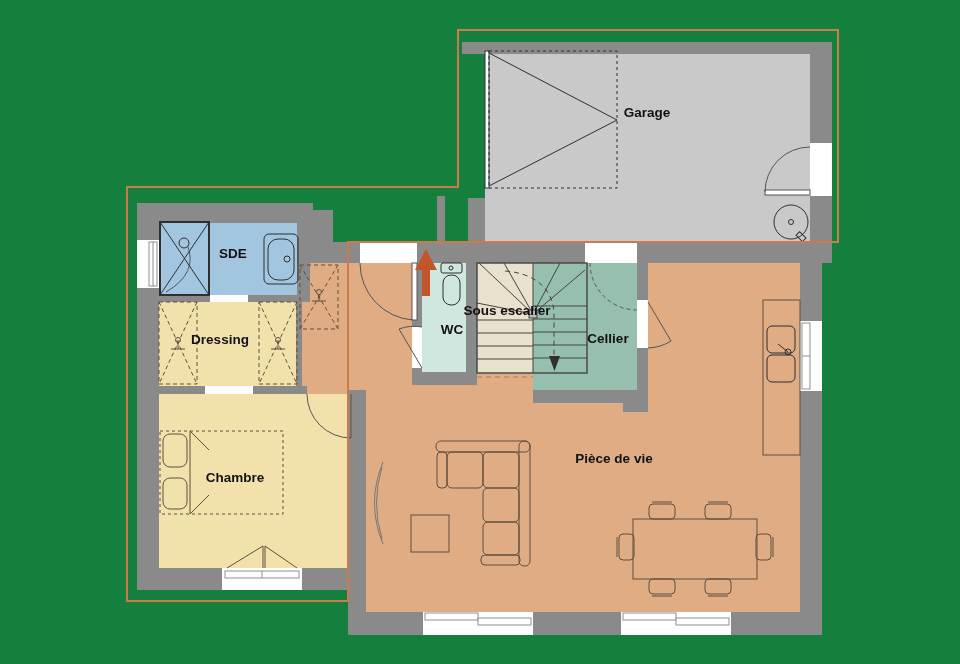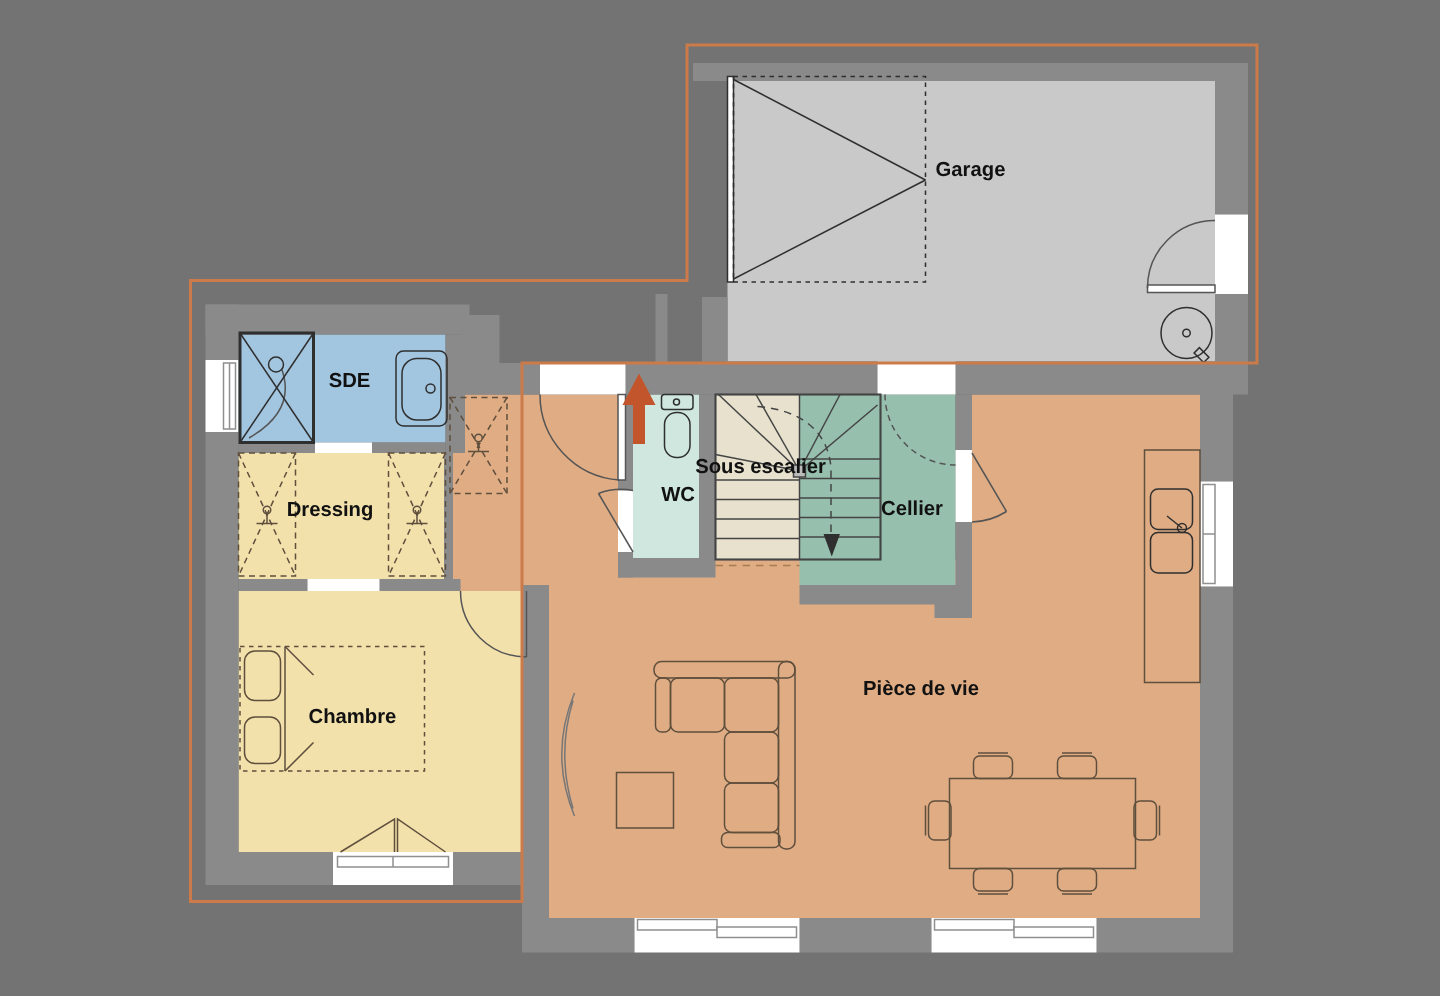--- a/index.html
+++ b/index.html
@@ -1,16 +1,16 @@
 <!DOCTYPE html>
 <html><head>
 <meta charset="utf-8">
 <style>
   html,body{margin:0;padding:0;background:#ffffff;}
-  .plan-wrap{position:relative;width:960px;height:664px;background:#737373;overflow:hidden;
+  .plan-wrap{position:relative;width:960px;height:664px;background:#15803d;overflow:hidden;
              font-family:"Liberation Sans", sans-serif;}
   svg{position:absolute;left:0;top:0;}
   svg text{font-family:"Liberation Sans","DejaVu Sans",sans-serif;
            font-weight:bold;font-size:13.5px;text-anchor:middle;}
   .hairline{stroke-width:1;fill:none;}
 </style>
 </head>
 <body>
 
 <div class="plan-wrap">

